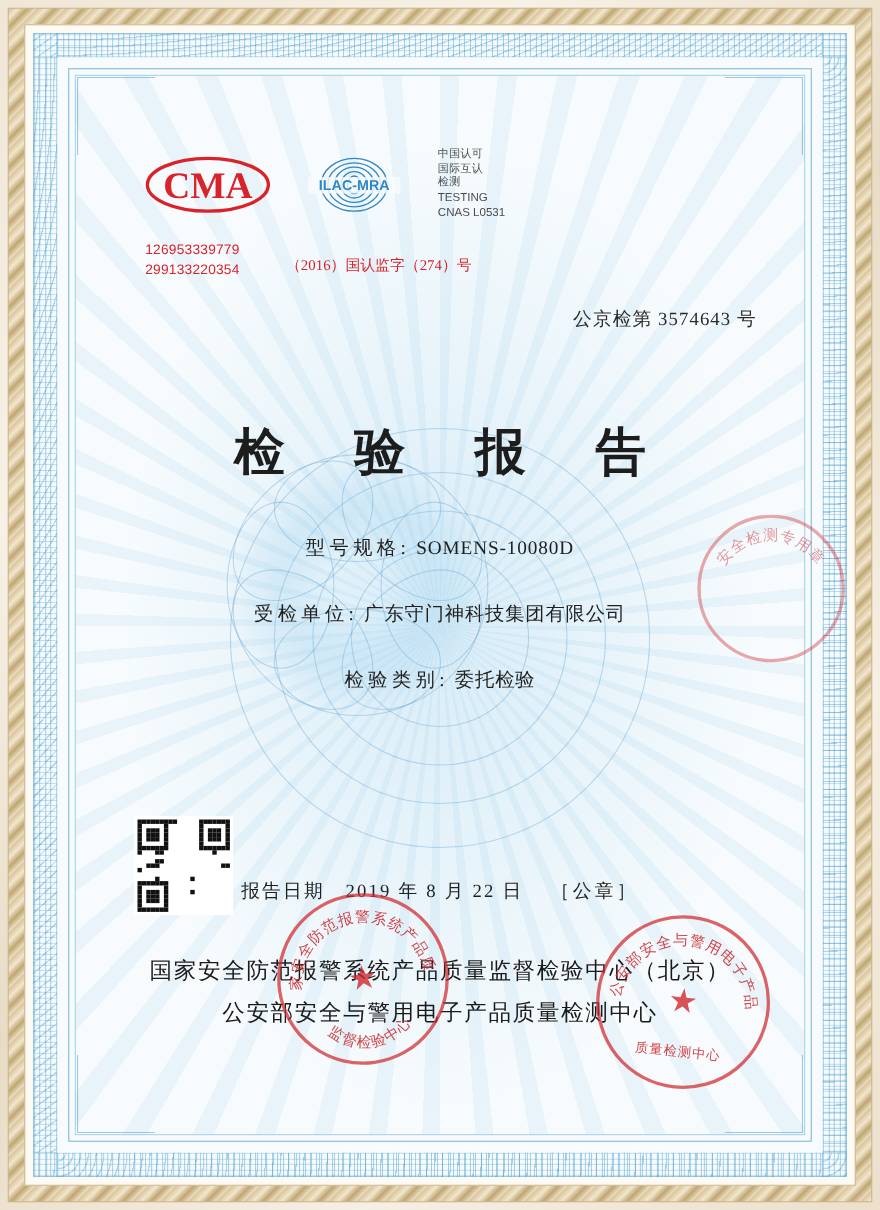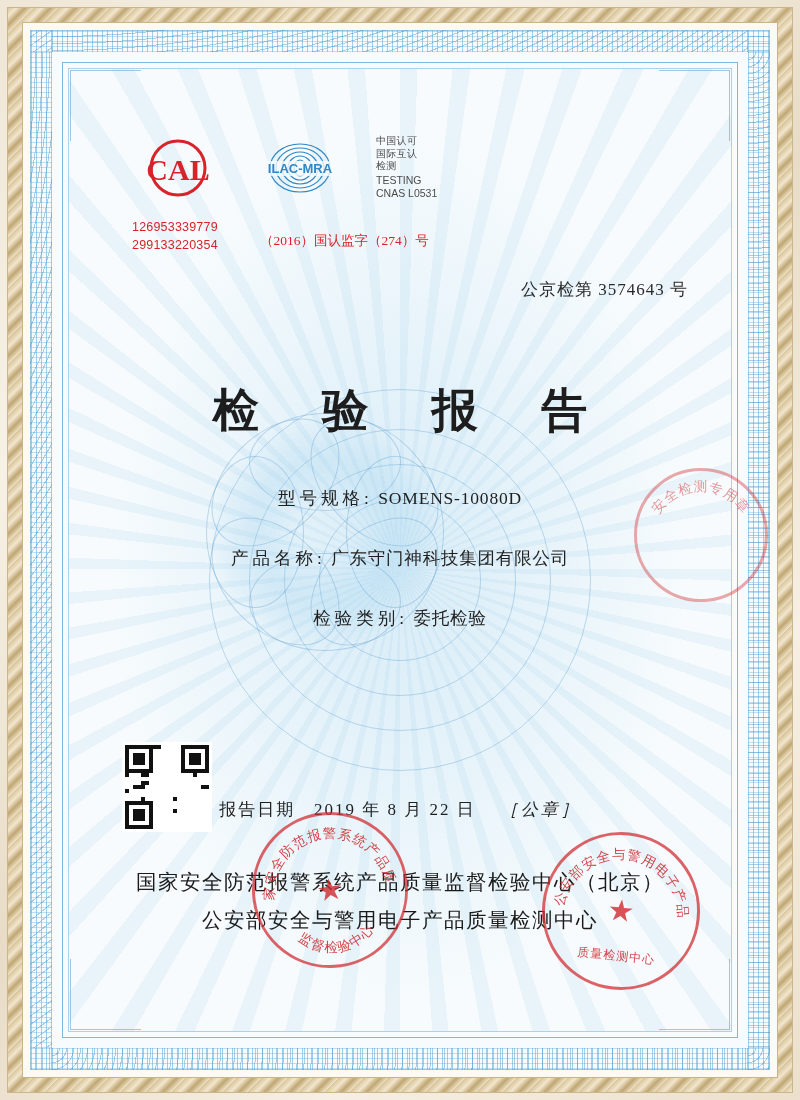--- a/index.html
+++ b/index.html
@@ -209,21 +209,21 @@
 
   .date-line {
     position: absolute;
     left: 0; right: 0;
     top: 728px;
     text-align: center;
     font-size: 17px;
     color: #1f1f1f;
     letter-spacing: 2px;
   }
-  .date-line .seal-note { letter-spacing: 3px; font-style: italic; }
+  .date-line .seal-note { letter-spacing: 3px; }
 
   .footer {
     position: absolute;
     left: 0; right: 0;
     top: 798px;
     text-align: center;
     color: #1a1a1a;
   }
   .footer .l1 {
     font-size: 20.5px;
@@ -347,27 +347,27 @@
 
   <div class="corner c-tl"></div>
   <div class="corner c-tr"></div>
   <div class="corner c-bl"></div>
   <div class="corner c-br"></div>
 
   <div class="content">
 
     <div class="logo-row">
 
-
-      <div class="logo-cal">
-        <svg viewBox="0 0 96 62" width="96" height="62" aria-hidden="true">
-          <circle cx="48" cy="31" r="27" fill="none" stroke="#d8232a" stroke-width="3"></circle>
-          <text x="48" y="43" text-anchor="middle" font-family="Liberation Serif, serif" font-size="30" font-weight="bold" fill="#d8232a">CAL</text>
+      <div class="logo-cma">
+        <svg viewBox="0 0 118 60" width="118" height="60" aria-hidden="true">
+          <ellipse cx="59" cy="30" rx="55" ry="24" fill="none" stroke="#d8232a" stroke-width="3"></ellipse>
+          <text x="59" y="42" text-anchor="middle" font-family="Liberation Serif, serif" font-size="34" font-weight="bold" fill="#d8232a">CMA</text>
         </svg>
       </div>
+
 
       <div class="logo-ilac">
         <svg viewBox="0 0 96 62" width="96" height="62" aria-hidden="true">
           <g stroke="#2f86c5" fill="none" stroke-width="1.2">
             <ellipse cx="48" cy="31" rx="30" ry="24"></ellipse>
             <ellipse cx="48" cy="31" rx="24" ry="20"></ellipse>
             <ellipse cx="48" cy="31" rx="18" ry="16"></ellipse>
             <ellipse cx="48" cy="31" rx="12" ry="12"></ellipse>
             <ellipse cx="48" cy="31" rx="6" ry="8"></ellipse>
           </g>
@@ -395,21 +395,21 @@
     <div class="report-no">公京检第 3574643 号</div>
 
     <div class="title">检 验 报 告</div>
 
     <div class="fields">
       <div class="field">
         <span class="label">型号规格:</span>
         <span class="value">SOMENS-10080D</span>
       </div>
       <div class="field">
-        <span class="label">产品名称:</span>
+        <span class="label">受检单位:</span>
         <span class="value">广东守门神科技集团有限公司</span>
       </div>
       <div class="field">
         <span class="label">检验类别:</span>
         <span class="value">委托检验</span>
       </div>
     </div>
 
     <div class="qr">
       <div class="qr-grid" id="qrgrid">

